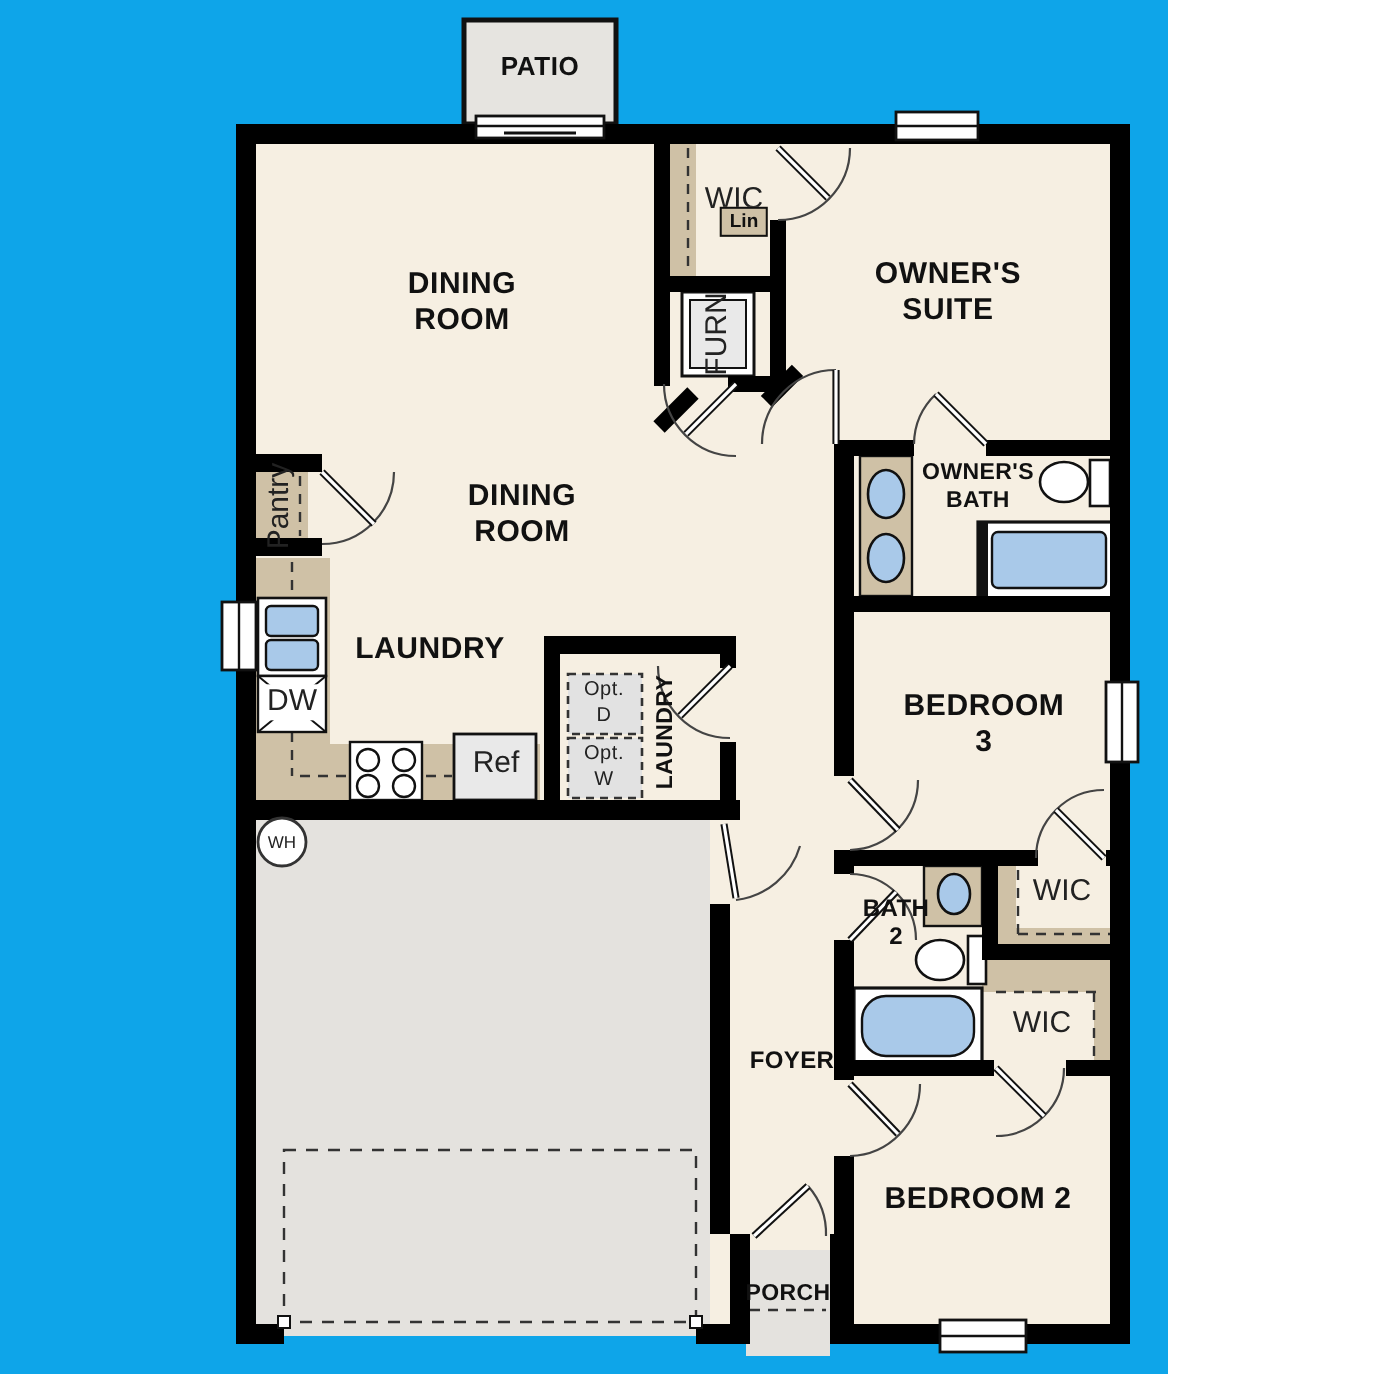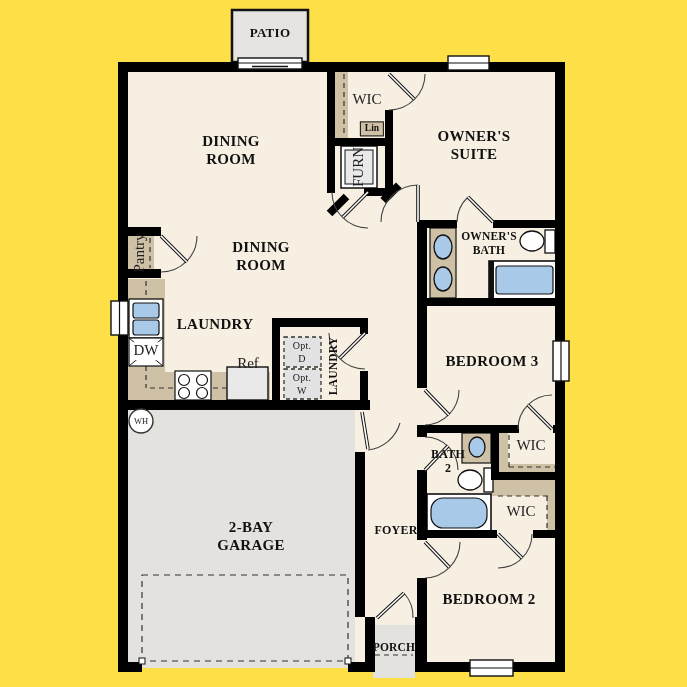--- a/index.html
+++ b/index.html
@@ -1,17 +1,17 @@
 <!DOCTYPE html>
 <html><head>
 <meta charset="utf-8">
 <style>
   html,body{margin:0;padding:0;background:#ffffff;}
-  #plan{position:relative;width:687px;height:687px;background:#fde047;
-        font-family:Liberation Serif, serif;overflow:hidden;}
+  #plan{position:relative;width:584px;height:687px;background:#0ea5e9;
+        font-family:Liberation Sans, sans-serif;overflow:hidden;}
   #plan svg{position:absolute;left:0;top:0;}
   .label{position:absolute;transform:translate(-50%,-50%);color:#111;
          text-align:center;white-space:pre-line;line-height:1.18;letter-spacing:.3px;}
   .room{font-size:15px;font-weight:700;}
   .room-sm{font-size:12px;font-weight:700;letter-spacing:.2px;}
   .tiny{font-size:15px;font-weight:400;letter-spacing:0;color:#222;}
   .opt{font-size:10px;font-weight:400;line-height:1.25;color:#222;}
   .v{writing-mode:vertical-rl;transform:translate(-50%,-50%) rotate(180deg);}
   .lin{font-size:9.5px;font-weight:700;background:#cfc1a6;border:1.2px solid #111;
        padding:1px 4px;letter-spacing:0;}
@@ -197,41 +197,39 @@
     <rect x="139" y="658" width="6" height="6" fill="#fff" stroke="#111" stroke-width="1"></rect>
     <rect x="345" y="658" width="6" height="6" fill="#fff" stroke="#111" stroke-width="1"></rect>
     <circle cx="141" cy="421" r="12" fill="#fff" stroke="#333" stroke-width="1.4"></circle>
   </g>
 </svg>
 
   <div class="label room" style="left:270px;top:33px;font-size:13px;">PATIO</div>
   <div class="label room" style="left:231px;top:151px;">DINING
 ROOM</div>
   <div class="label tiny" style="left:367px;top:100px;">WIC</div>
-  <div class="label lin" style="left:372px;top:129px;text-align:center;">Lin</div>
+  <div class="label lin" style="left:372px;top:111px;text-align:center;">Lin</div>
   <div class="label tiny v" style="left:359px;top:167px;">FURN</div>
   <div class="label room" style="left:474px;top:146px;">OWNER'S
 SUITE</div>
   <div class="label room-sm" style="left:489px;top:244px;font-size:11.5px;">OWNER'S
 BATH</div>
   <div class="label tiny v" style="left:140px;top:253px;">Pantry</div>
   <div class="label room" style="left:261px;top:257px;">DINING
 ROOM</div>
   <div class="label room" style="left:215px;top:325px;">LAUNDRY</div>
   <div class="label tiny dw" style="left:146px;top:351px;">DW</div>
-  <div class="label tiny" style="left:248px;top:364px;">Ref</div>
+  <div class="label tiny" style="left:248px;top:382px;">Ref</div>
   <div class="label opt" style="left:302px;top:352px;">Opt.
 D</div>
   <div class="label opt" style="left:302px;top:384px;">Opt.
 W</div>
   <div class="label room-sm v" style="left:334px;top:366px;font-size:11.5px;">LAUNDRY</div>
   <div class="label room" style="left:492px;top:362px;">BEDROOM 3</div>
   <div class="label wh" style="left:141px;top:421px;">WH</div>
   <div class="label room-sm" style="left:448px;top:461px;">BATH
 2</div>
   <div class="label tiny" style="left:531px;top:446px;">WIC</div>
   <div class="label tiny" style="left:521px;top:512px;">WIC</div>
-  <div class="label room" style="left:251px;top:537px;">2-BAY
-GARAGE</div>
   <div class="label room-sm" style="left:396px;top:530px;">FOYER</div>
   <div class="label room" style="left:489px;top:600px;">BEDROOM 2</div>
   <div class="label room-sm" style="left:394px;top:648px;font-size:11.5px;">PORCH</div>
 </div>
 
 </body></html>

